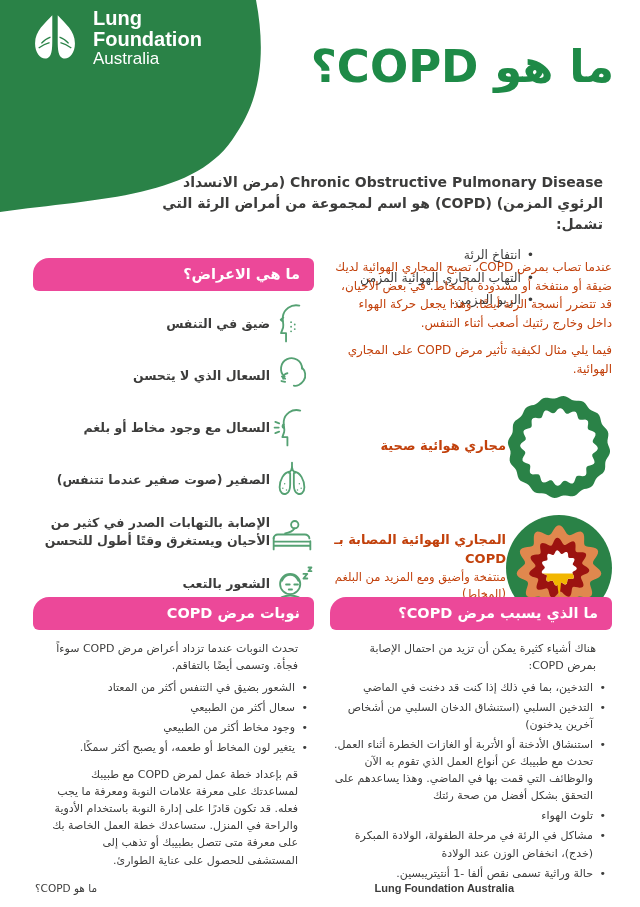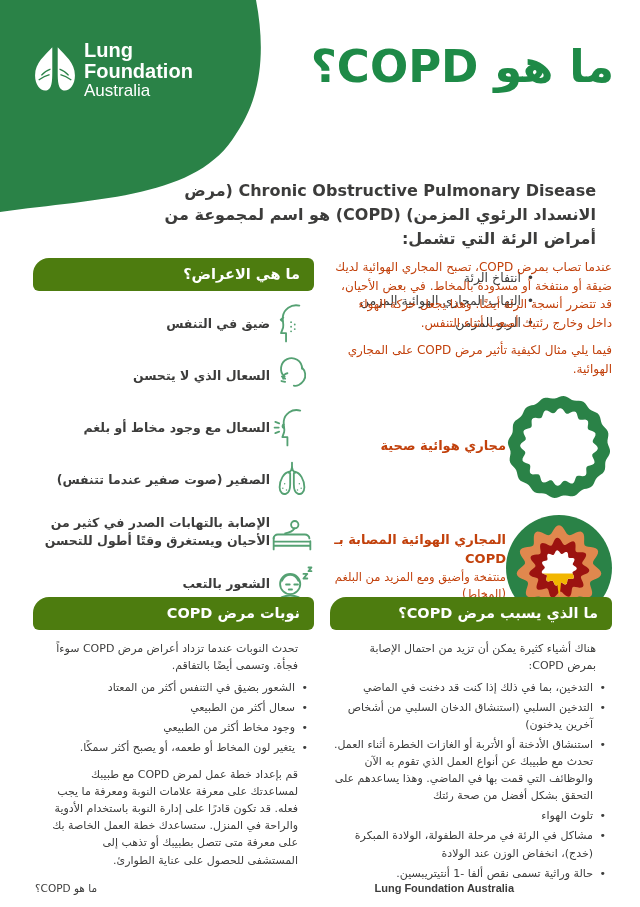--- a/index.html
+++ b/index.html
@@ -1,37 +1,37 @@
 <!DOCTYPE html>
 <html><head>
 <meta charset="utf-8">
 <style>
   * { box-sizing: border-box; }
   body { margin:0; background:#e8e8e8; font-family:"DejaVu Sans", sans-serif; }
   .page { position:relative; width:640px; height:907px; background:#ffffff; overflow:hidden; margin:0 auto; }
 
   
   .blob-svg { position:absolute; top:0; left:0; width:280px; height:222px; }
-  .logo { position:absolute; top:40px; left:26px; display:flex; align-items:center; color:#fff; }
+  .logo { position:absolute; top:8px; left:26px; display:flex; gap:9px; align-items:center; color:#fff; }
   .logo-mark svg { width:58px; height:58px; display:block; }
   .logo-line1, .logo-line2 { font-weight:bold; font-size:20px; line-height:1.05; font-family:"Liberation Sans", sans-serif; }
   .logo-line3 { font-weight:normal; font-size:17px; line-height:1.1; font-family:"Liberation Sans", sans-serif; }
 
   .page-title { position:absolute; top:40px; right:26px; direction:rtl; font-size:45px; font-weight:bold; color:#1E8A47; white-space:nowrap; }
 
   
   .intro { position:absolute; top:163px; right:28px; width:468px; direction:rtl; text-align:right; color:#3C3C3B; }
-  .intro-lead { font-weight:bold; font-size:16px; line-height:1.5; margin:16px; }
+  .intro-lead { font-weight:bold; font-size:14px; line-height:1.5; margin:9px; }
   .dot-list { list-style:none; margin:6px 0 0; padding:0; }
   .intro .dot-list { padding-right:78px; font-size:12.5px; line-height:1.8; }
   .dot-list li { position:relative; padding-right:13px; }
   .dot-list li::before { content:"•"; position:absolute; right:0; top:0; }
 
   
-  .banner { background:#4d7c0f; color:#fff; font-weight:bold; font-size:14.5px; height:33px; line-height:33px;
+  .banner { background:#ec4899; color:#fff; font-weight:bold; font-size:14.5px; height:33px; line-height:33px;
             padding:0 14px; border-radius:16px 6px 6px 6px; text-align:right; direction:rtl; }
 
   
   .symptoms { position:absolute; left:33px; top:258px; width:281px; direction:rtl; }
   .sym-list { margin-top:11px; }
   .sym-row { display:flex; align-items:center; gap:0; min-height:40px; margin-bottom:8px; }
   .sym-icon { flex:0 0 44px; width:44px; height:44px; }
   .sym-icon svg { width:44px; height:44px; display:block; }
   .sym-label { flex:1; font-weight:bold; font-size:12.5px; line-height:1.45; text-align:right; color:#3C3C3B; }
 

